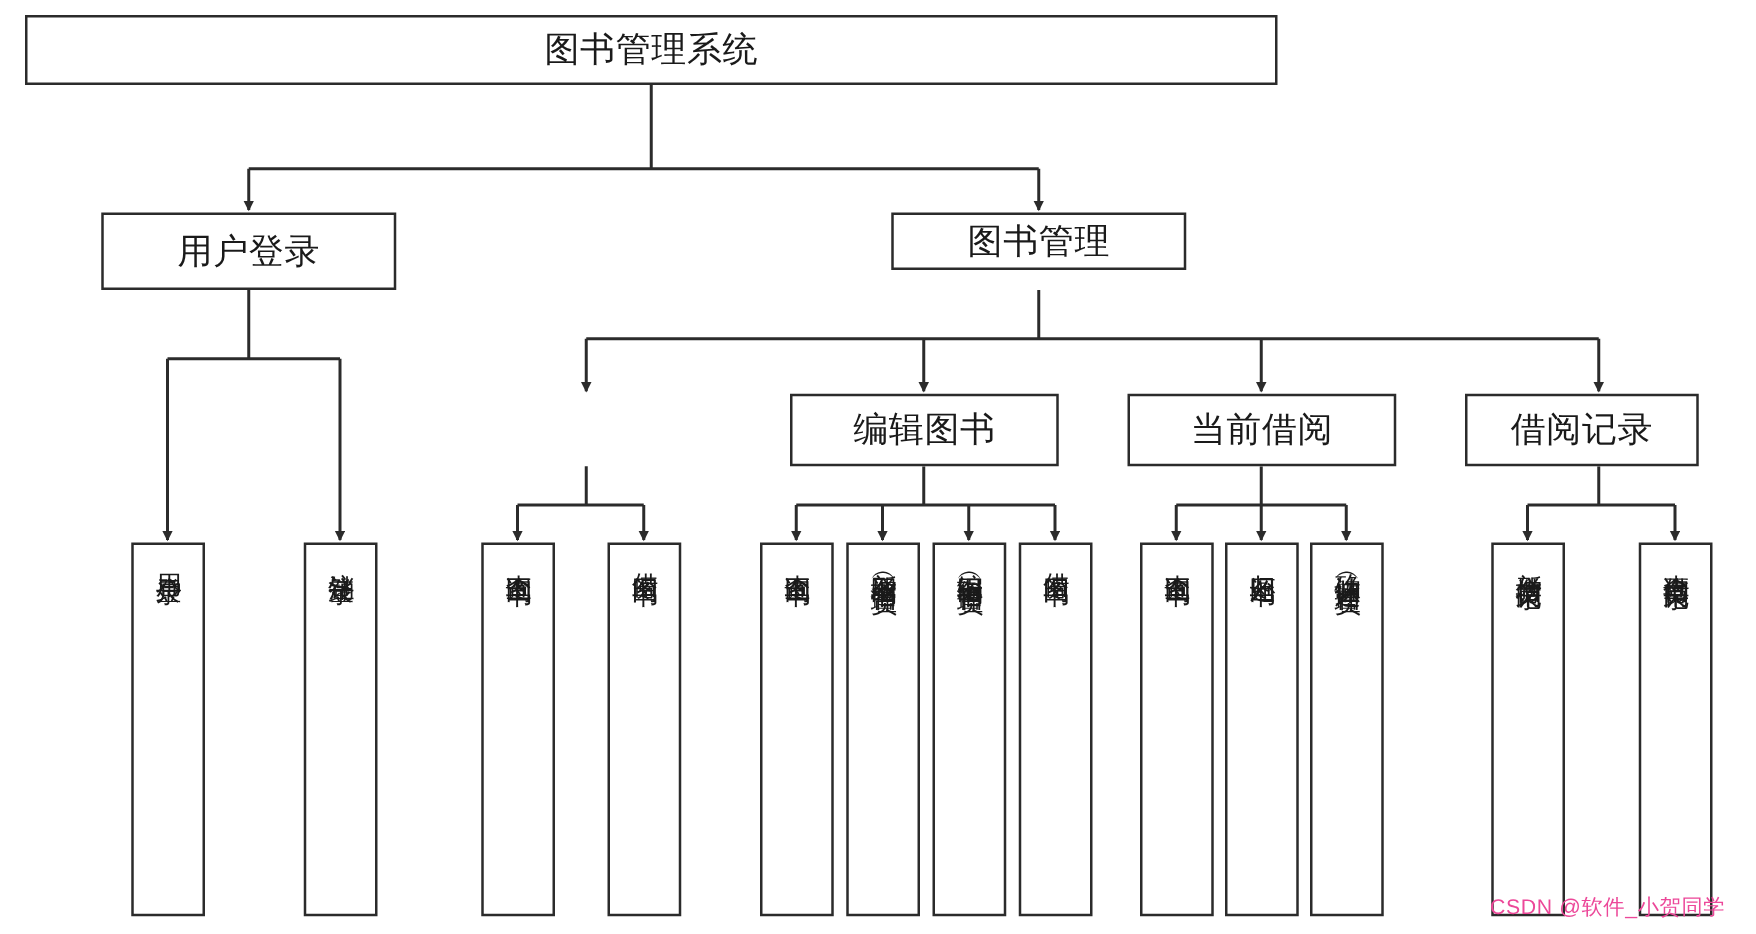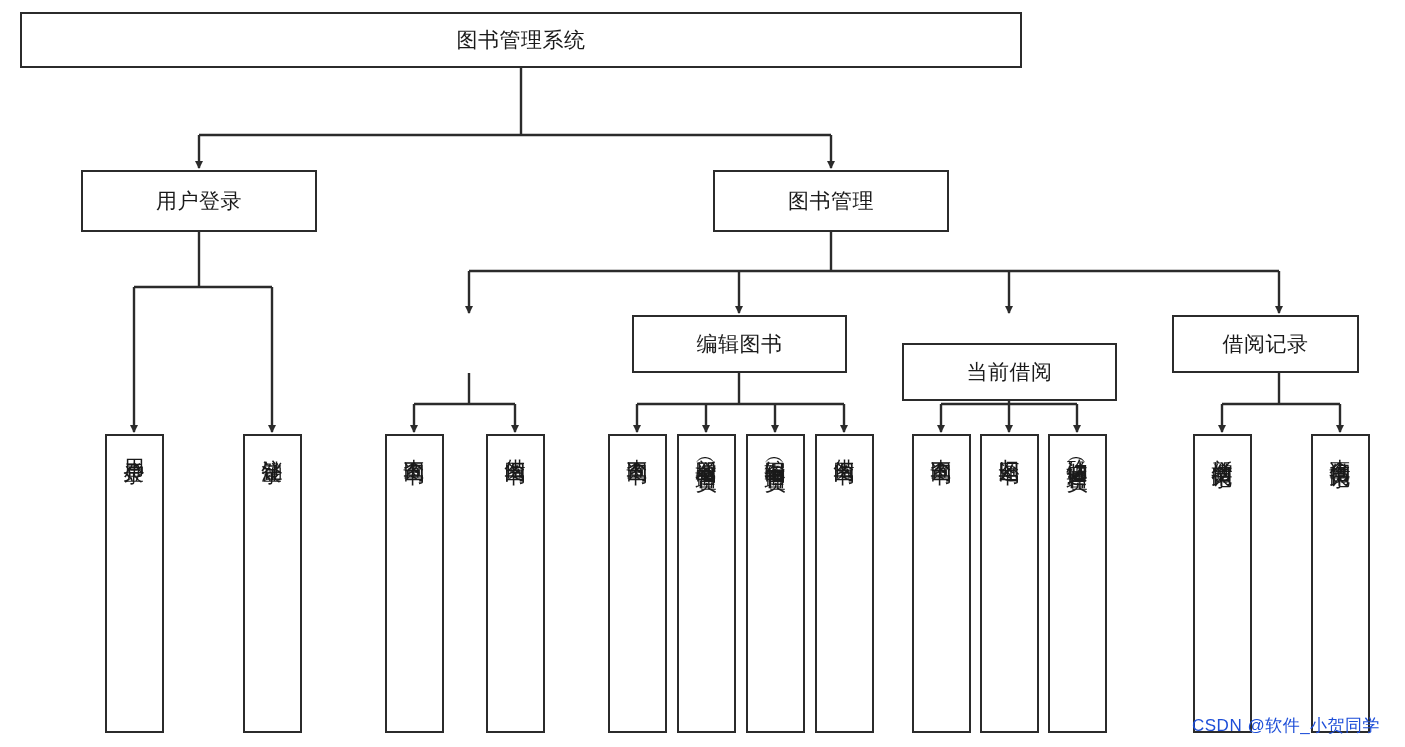--- a/index.html
+++ b/index.html
@@ -35,42 +35,42 @@
     justify-content: center;
     color: #1a1a1a;
   }
   .node-label {
     display: block;
     text-align: center;
     line-height: 1.18;
     white-space: pre;
   }
   .node.horizontal .node-label {
-    font-size: 21px;
+    font-size: 28px;
     letter-spacing: 0.5px;
   }
   .node.vertical {
     align-items: flex-start;
     justify-content: center;
     padding-top: 6px;
   }
   .node.vertical .node-label {
     writing-mode: vertical-rl;
     text-orientation: upright;
     font-size: 21px;
     letter-spacing: 2px;
     line-height: 1;
     max-height: 100%;
   }
   .watermark {
     position: absolute;
     left: 1192px;
     top: 714px;
     font-size: 17px;
-    color: #1d4ed8;
+    color: #ec4899;
     letter-spacing: 0.5px;
     white-space: nowrap;
     pointer-events: none;
   }
 </style>
 </head>
 <body>
 
 <div id="diagram-root">
 
@@ -124,28 +124,28 @@
     </g>
   </svg>
 
   <div class="node horizontal" style="left:20px; top:12px; width:1002px; height:56px;">
     <span class="node-label">图书管理系统</span>
   </div>
 
   <div class="node horizontal" style="left:81px; top:170px; width:236px; height:62px;">
     <span class="node-label">用户登录</span>
   </div>
-  <div class="node horizontal" style="left:713px; top:170px; width:236px; height:62px;">
+  <div class="node horizontal" style="left:713px; top:170px; width:236px; height:46px;">
     <span class="node-label">图书管理</span>
   </div>
 
   <div class="node horizontal" style="left:632px; top:315px; width:215px; height:58px;">
     <span class="node-label">编辑图书</span>
   </div>
-  <div class="node horizontal" style="left:902px; top:315px; width:215px; height:58px;margin-top:28px;">
+  <div class="node horizontal" style="left:902px; top:315px; width:215px; height:58px;">
     <span class="node-label">当前借阅</span>
   </div>
   <div class="node horizontal" style="left:1172px; top:315px; width:187px; height:58px;">
     <span class="node-label">借阅记录</span>
   </div>
 
   <div class="node vertical" style="left:105px; top:434px; width:59px; height:299px;">
     <span class="node-label">用户登录</span>
   </div>
   <div class="node vertical" style="left:243px; top:434px; width:59px; height:299px;">

